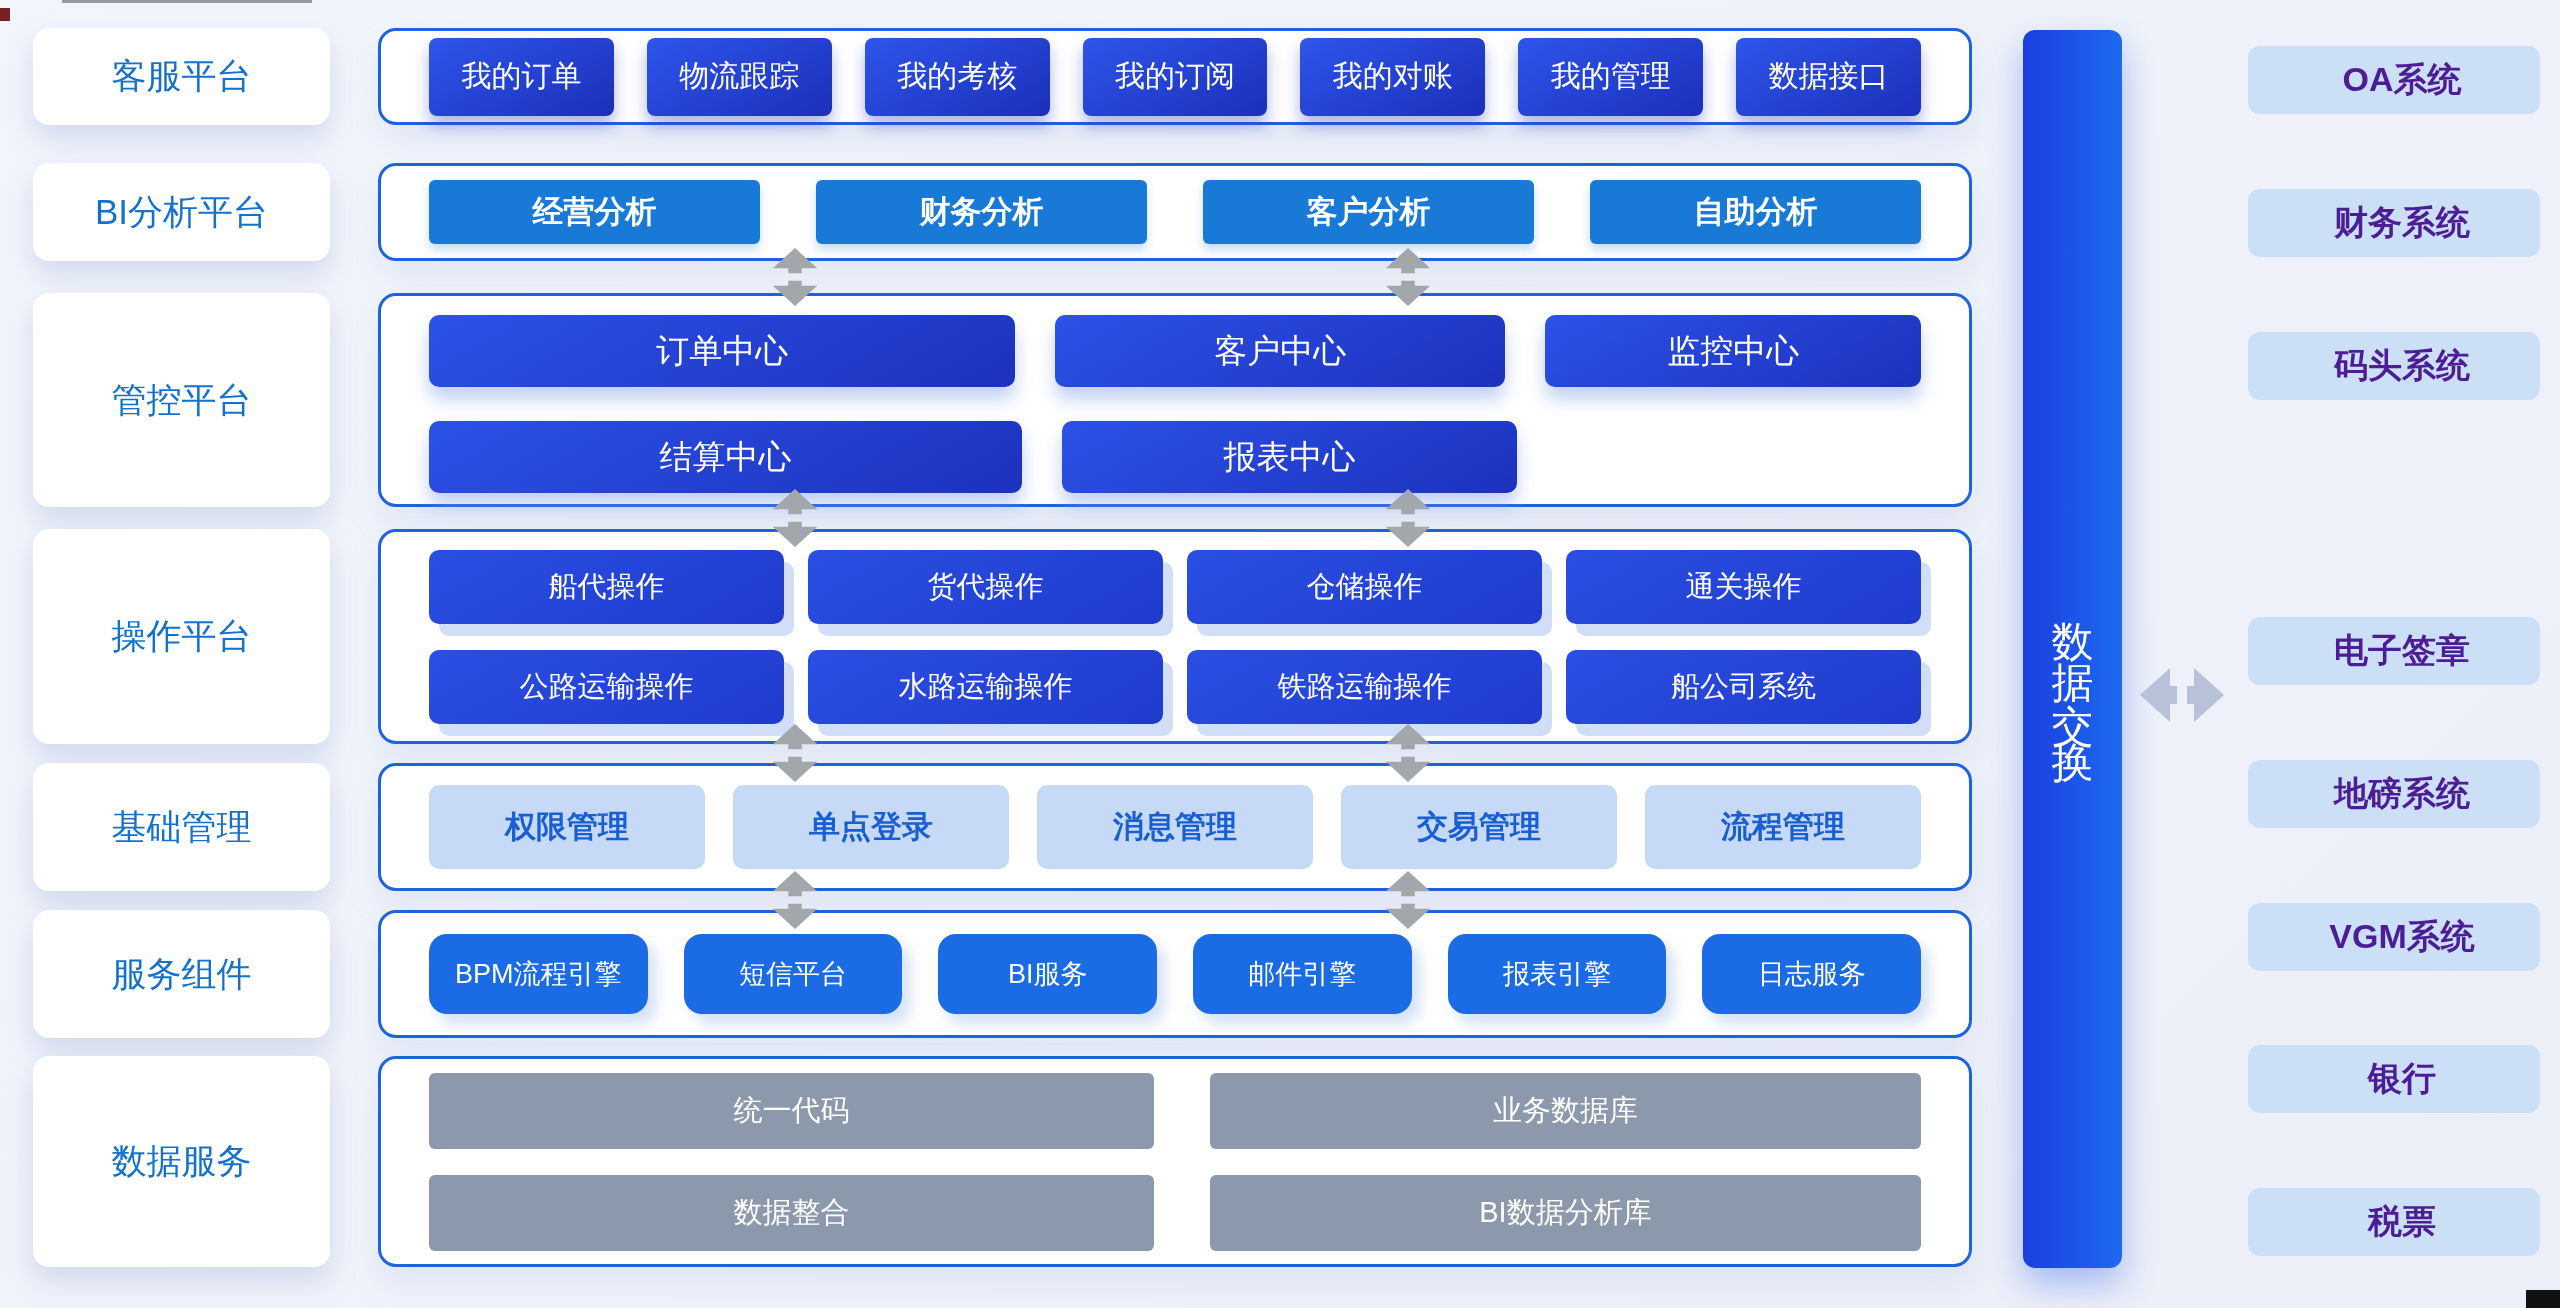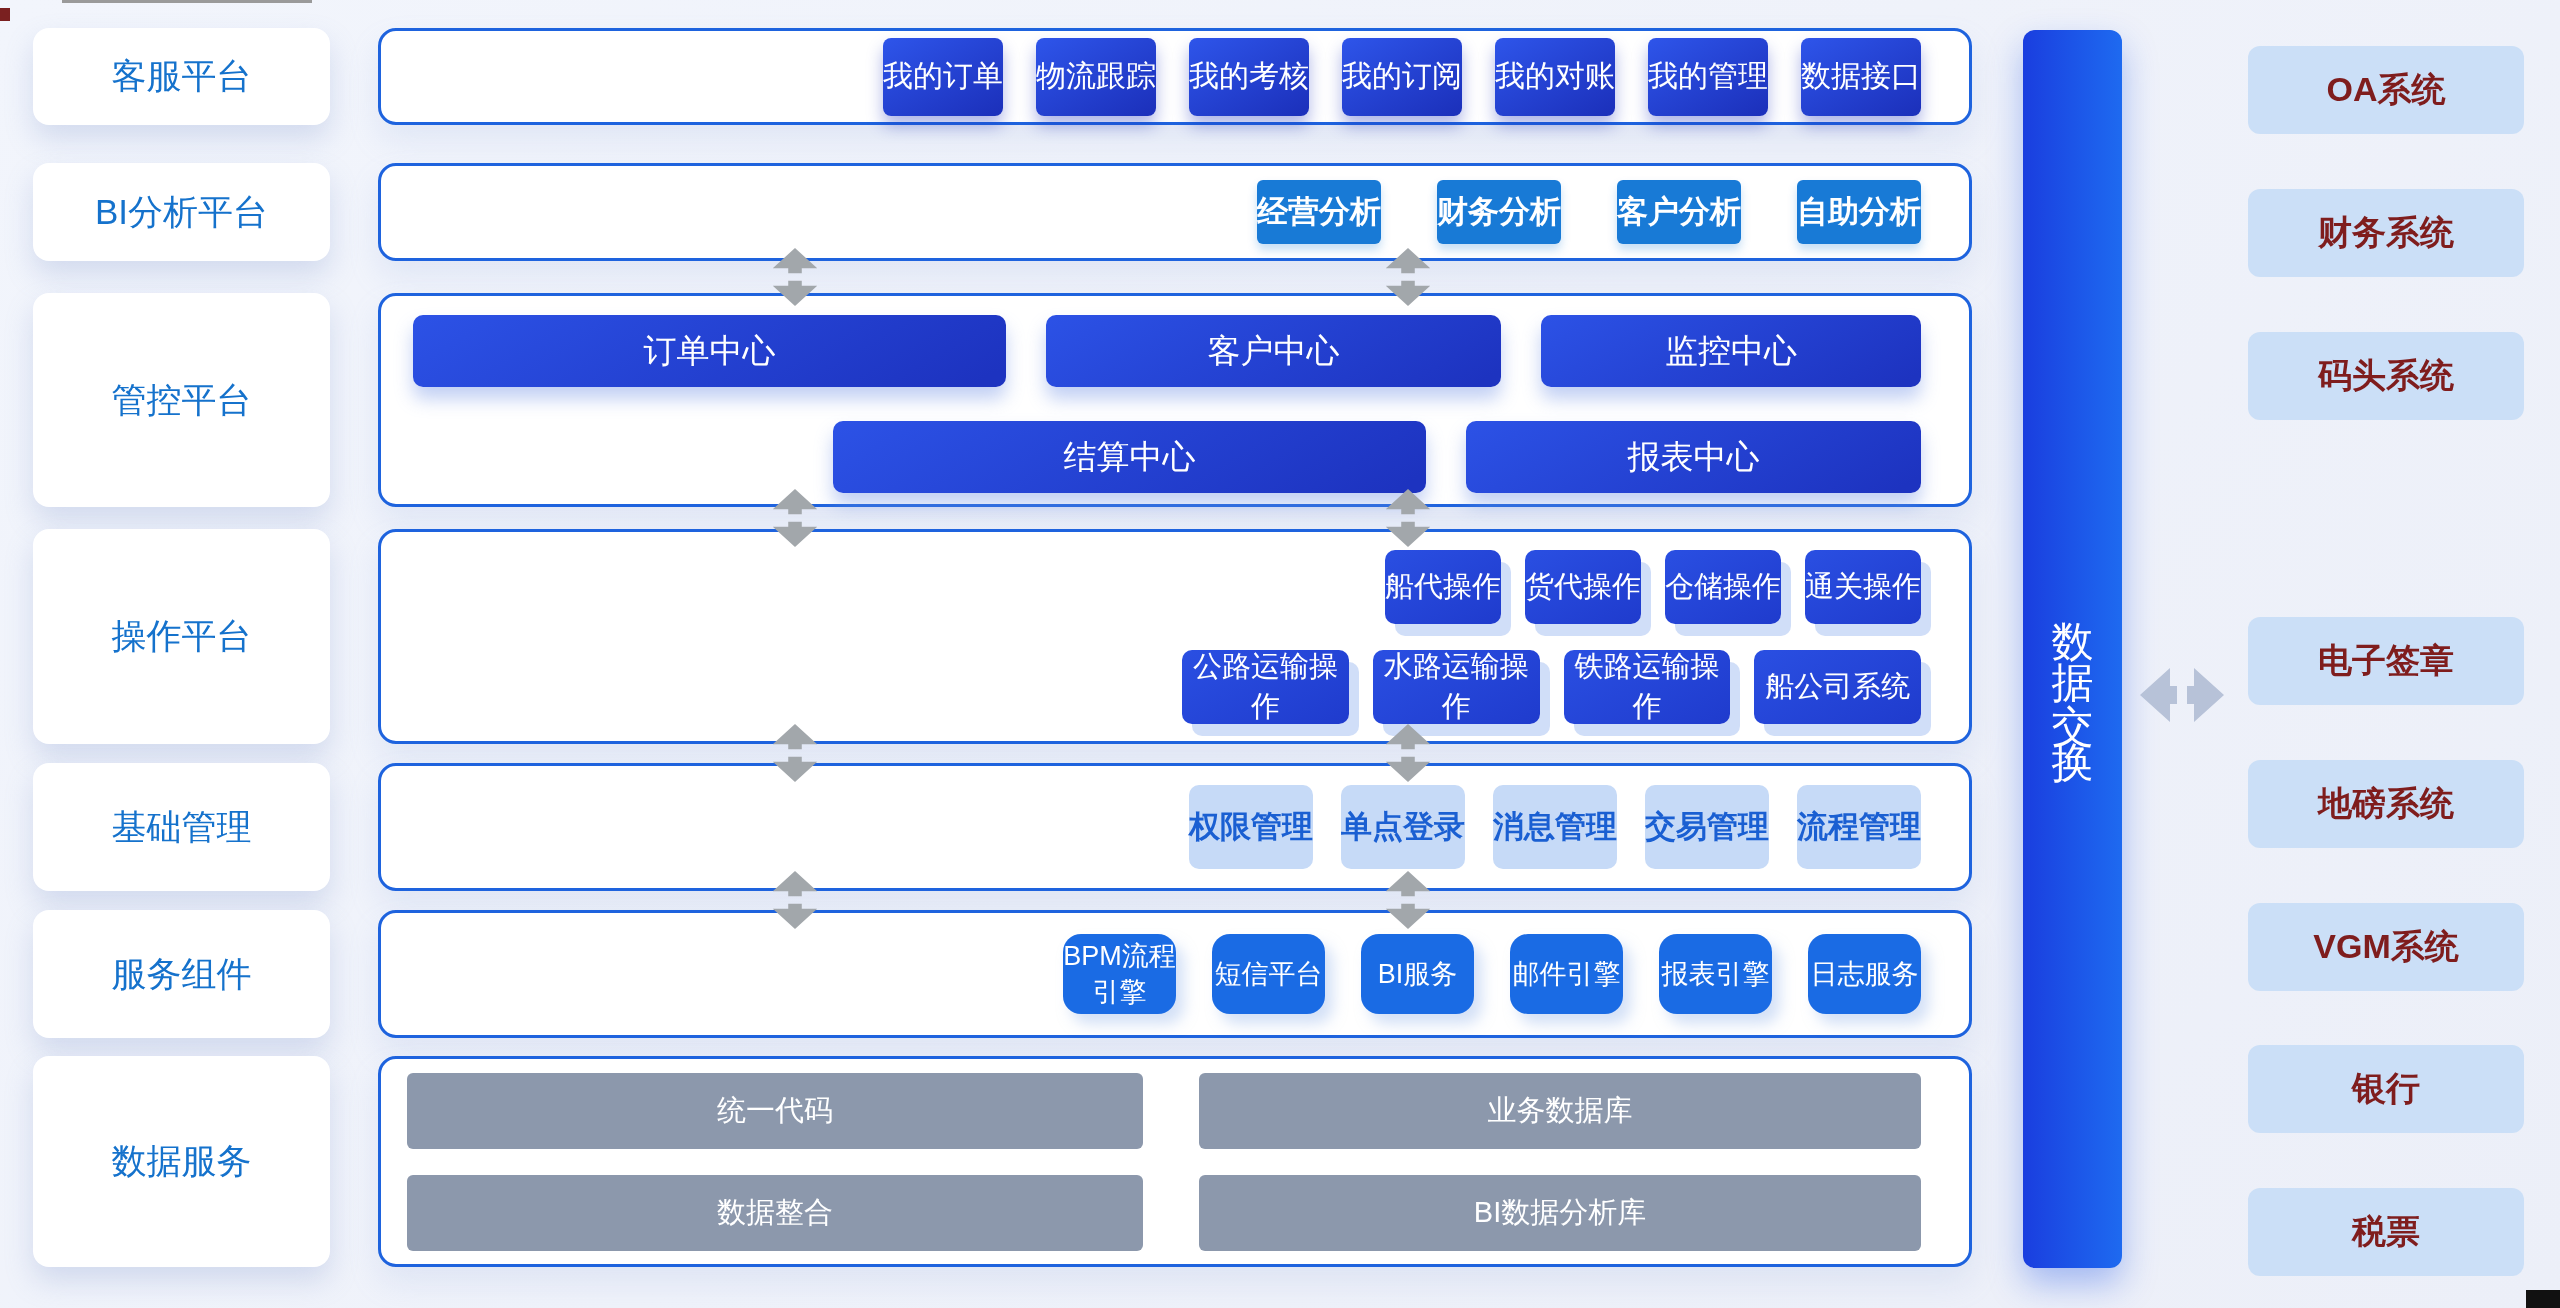--- a/index.html
+++ b/index.html
@@ -14,21 +14,21 @@
   .row5{top:763px;height:128px}
   .row6{top:910px;height:128px}
   .row7{top:1056px;height:211px}
 
   .sb{position:absolute;left:33px;width:297px;background:#ffffff;border-radius:16px;
       box-shadow:0 14px 28px rgba(140,160,210,.30);display:flex;align-items:center;justify-content:center;
       color:#1572cc;font-size:35px;font-weight:400;}
 
   .panel{position:absolute;left:378px;width:1594px;box-sizing:border-box;border:3px solid #1e63de;
          border-radius:18px;background:#ffffff;display:flex;flex-direction:column;justify-content:center;
-         padding:0 48px;gap:26px;box-shadow:0 16px 30px rgba(150,170,220,.18);align-items:flex-end;}
+         padding:0 48px;gap:26px;box-shadow:0 16px 30px rgba(150,170,220,.18);}
 
   .line{display:flex;gap:33px;}
   .bx{display:flex;align-items:center;justify-content:center;color:#fff;text-align:center;}
 
   .dark{background:linear-gradient(150deg,#2e55ea 0%,#1c31bc 95%);border-radius:8px;
         box-shadow:0 10px 16px rgba(28,49,188,.35);font-size:30px;font-weight:500;flex:1;height:78px;}
 
   .bi-line{display:flex;gap:56px;}
   .azure{background:#187ad6;border-radius:6px;font-size:31px;font-weight:700;flex:1;height:64px;
          box-shadow:0 6px 10px rgba(24,122,214,.25);}
@@ -52,22 +52,22 @@
   .ds-line{display:flex;gap:56px;}
   .gray{background:#8c98ac;border-radius:6px;font-size:29px;height:76px;}
   .ds1{width:736px}.ds2{width:722px}
 
   .xbar{position:absolute;left:2023px;top:30px;width:99px;height:1238px;border-radius:12px;
         background:linear-gradient(90deg,#1a3edf,#1e6af0);box-shadow:0 16px 34px rgba(26,80,230,.35);
         display:flex;align-items:center;justify-content:center;}
   .xbar span{writing-mode:vertical-rl;text-orientation:upright;color:#fff;font-size:42px;font-weight:500;
              letter-spacing:40px;padding-top:40px;}
 
-  .sys{position:absolute;left:2248px;width:276px;height:88px;background:#cbdff7;border-radius:12px;
-       color:#7f1d1d;font-size:34px;font-weight:700;display:flex;align-items:center;justify-content:center;}
+  .sys{position:absolute;left:2248px;width:276px;height:68px;background:#cbdff7;border-radius:12px;
+       color:#4c1d95;font-size:34px;font-weight:700;display:flex;align-items:center;justify-content:center;padding-left:16px;}
 
   .varrow{position:absolute;width:48px;height:58px;z-index:5;}
   .harrow{position:absolute;left:2140px;top:666px;width:84px;height:58px;z-index:5;}
 
   .artifact{position:absolute;}
 </style>
 </head>
 <body>
 
 <div id="canvas">

